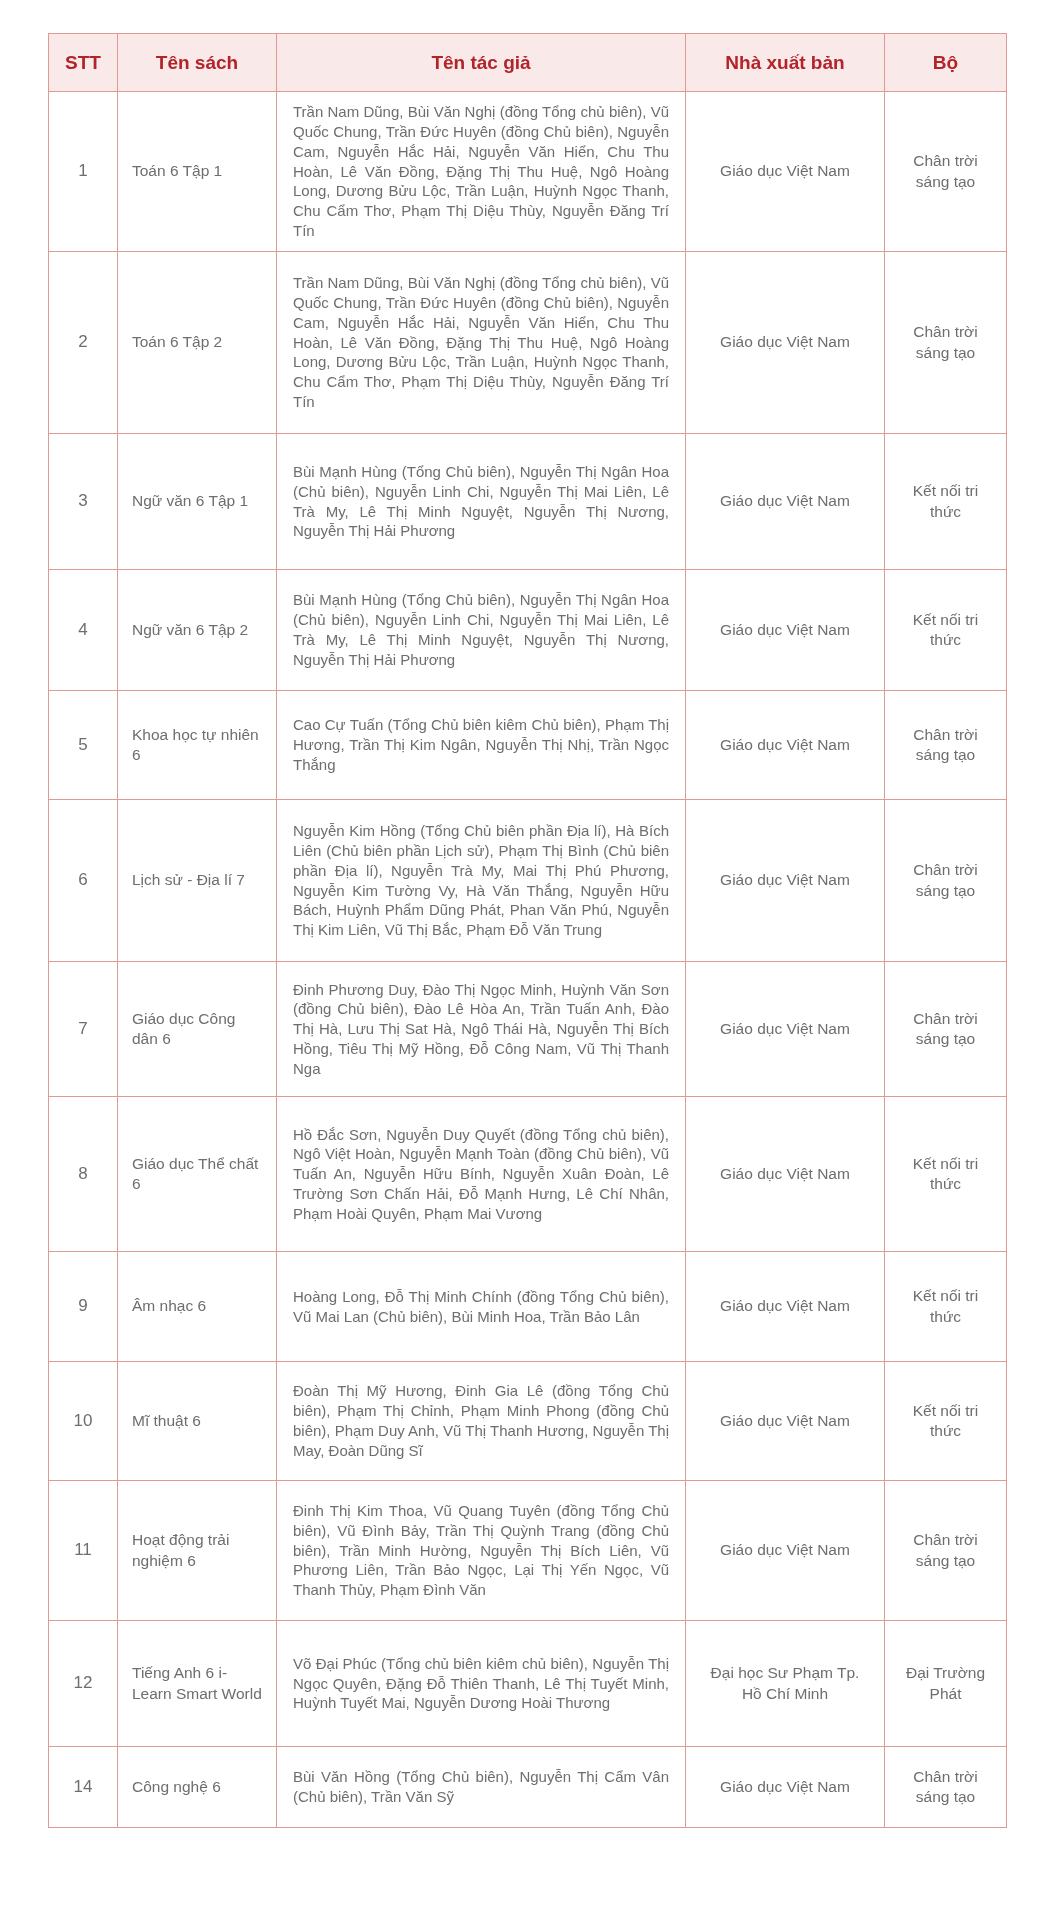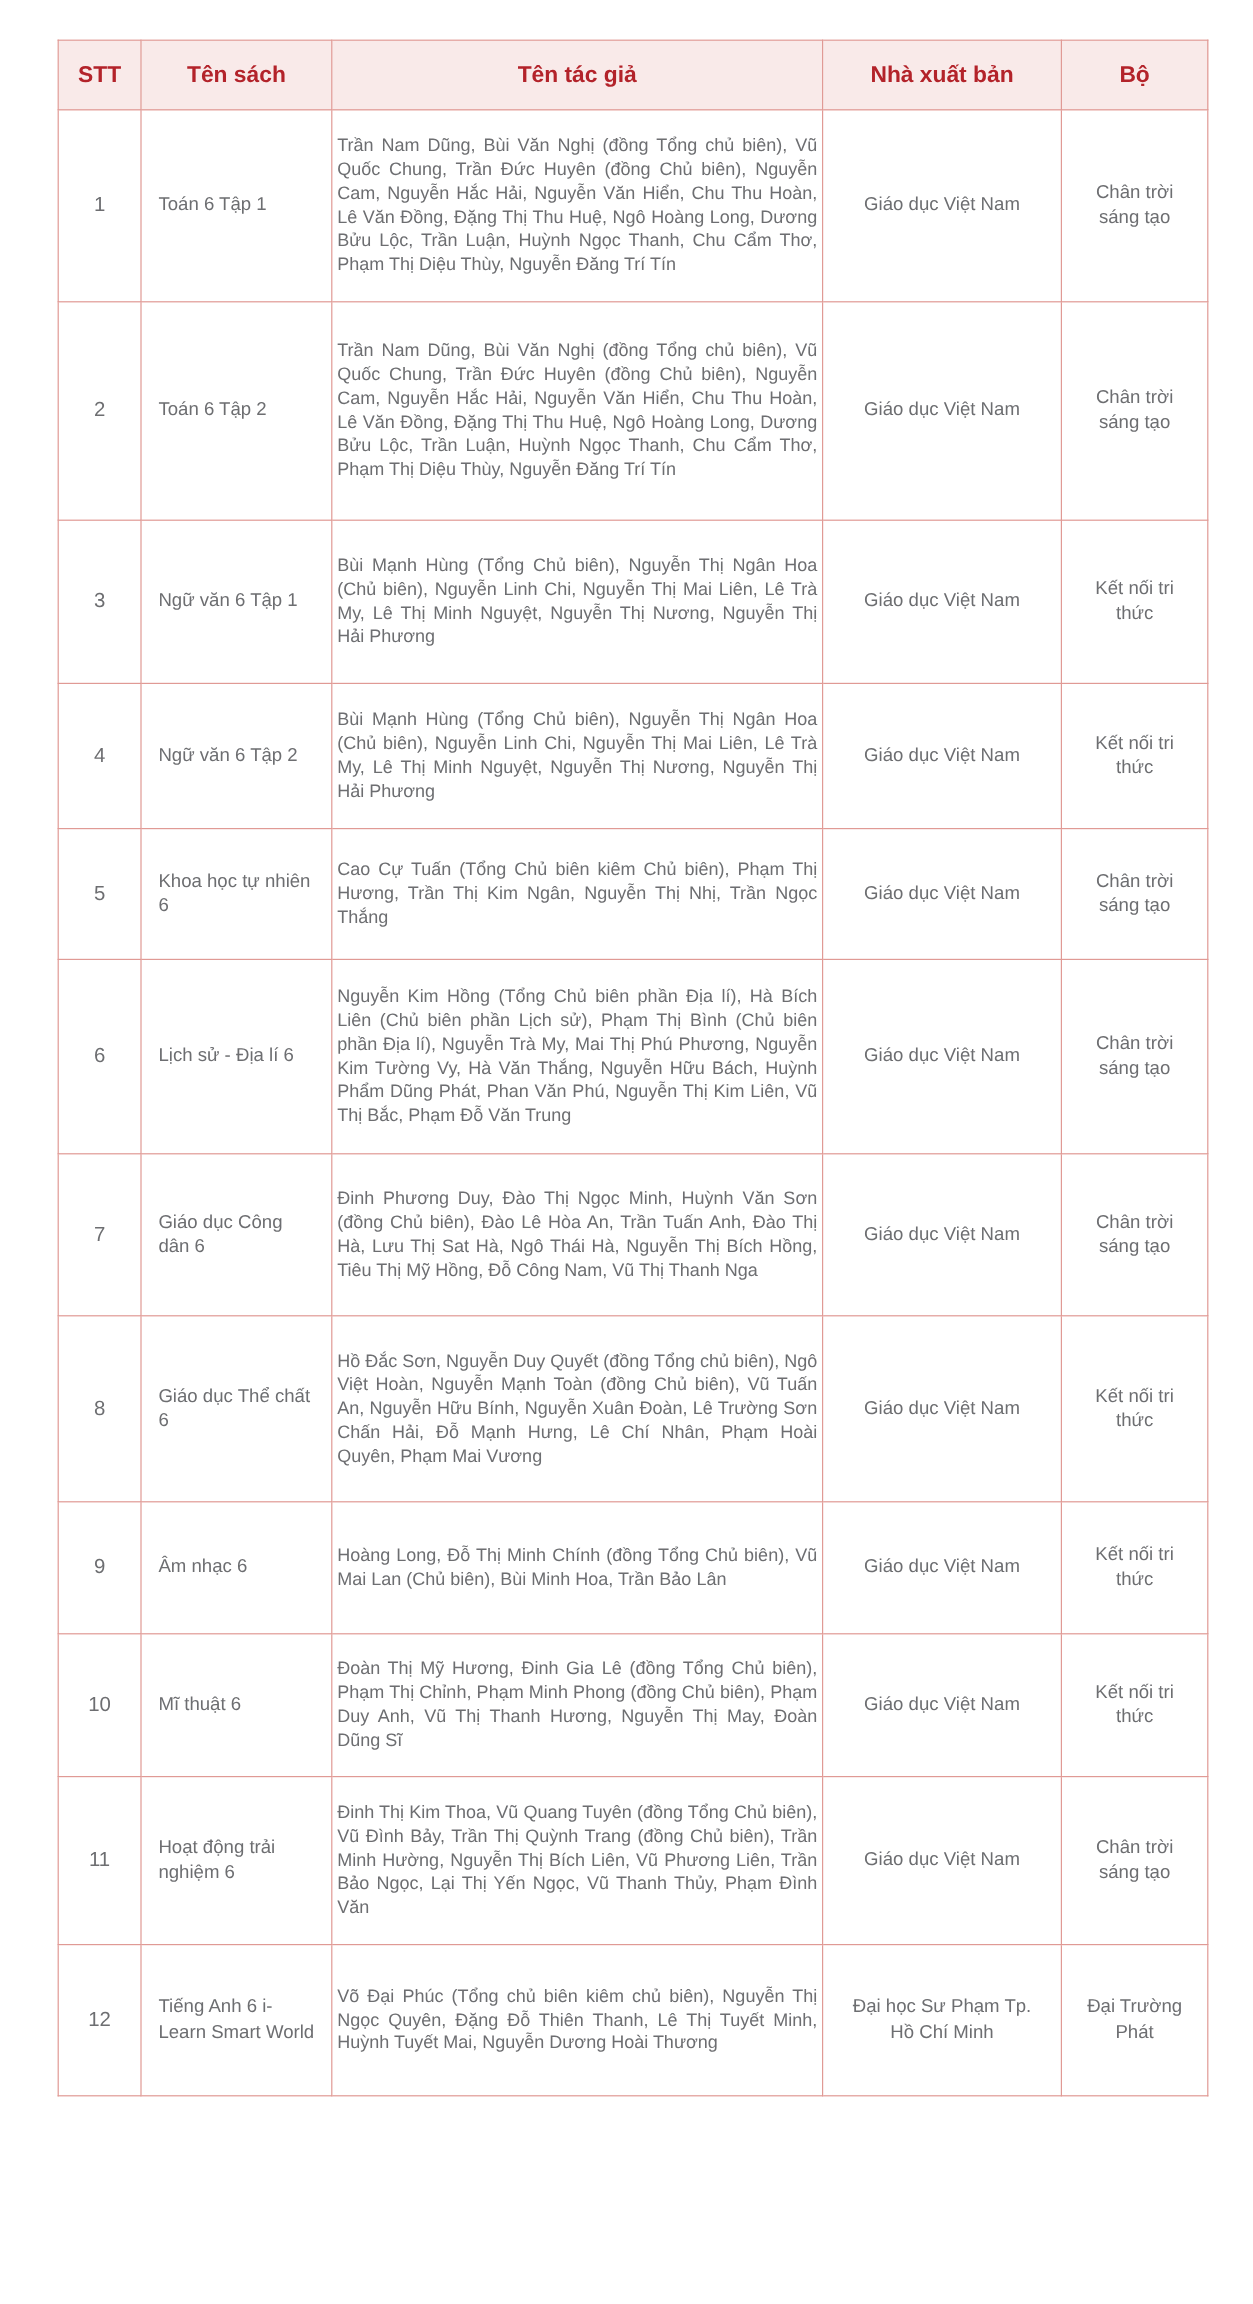--- a/index.html
+++ b/index.html
@@ -47,21 +47,21 @@
   td.c-stt {
     text-align: center;
     font-size: 17px;
     padding: 4px 2px;
   }
   td.c-name {
     padding: 6px 14px;
   }
   td.c-authors {
     text-align: justify;
-    padding: 10px 4px;
+    padding: 10px 16px;
     font-size: 15px;
   }
   td.c-pub, td.c-set {
     text-align: center;
     padding: 6px 18px;
   }
 </style>
 </head>
 <body>
 
@@ -114,21 +114,21 @@
   </tr>
         <tr style="height: 109px;">
     <td class="c-stt">5</td>
     <td class="c-name">Khoa học tự nhiên 6</td>
     <td class="c-authors">Cao Cự Tuấn (Tổng Chủ biên kiêm Chủ biên), Phạm Thị Hương, Trần Thị Kim Ngân, Nguyễn Thị Nhị, Trần Ngọc Thắng</td>
     <td class="c-pub">Giáo dục Việt Nam</td>
     <td class="c-set">Chân trời sáng tạo</td>
   </tr>
         <tr style="height: 162px;">
     <td class="c-stt">6</td>
-    <td class="c-name">Lịch sử - Địa lí 6</td>
+    <td class="c-name">Lịch sử - Địa lí 7</td>
     <td class="c-authors">Nguyễn Kim Hồng (Tổng Chủ biên phần Địa lí), Hà Bích Liên (Chủ biên phần Lịch sử), Phạm Thị Bình (Chủ biên phần Địa lí), Nguyễn Trà My, Mai Thị Phú Phương, Nguyễn Kim Tường Vy, Hà Văn Thắng, Nguyễn Hữu Bách, Huỳnh Phẩm Dũng Phát, Phan Văn Phú, Nguyễn Thị Kim Liên, Vũ Thị Bắc, Phạm Đỗ Văn Trung</td>
     <td class="c-pub">Giáo dục Việt Nam</td>
     <td class="c-set">Chân trời sáng tạo</td>
   </tr>
         <tr style="height: 135px;">
     <td class="c-stt">7</td>
     <td class="c-name">Giáo dục Công dân 6</td>
     <td class="c-authors">Đinh Phương Duy, Đào Thị Ngọc Minh, Huỳnh Văn Sơn (đồng Chủ biên), Đào Lê Hòa An, Trần Tuấn Anh, Đào Thị Hà, Lưu Thị Sat Hà, Ngô Thái Hà, Nguyễn Thị Bích Hồng, Tiêu Thị Mỹ Hồng, Đỗ Công Nam, Vũ Thị Thanh Nga</td>
     <td class="c-pub">Giáo dục Việt Nam</td>
     <td class="c-set">Chân trời sáng tạo</td>
@@ -161,15 +161,22 @@
     <td class="c-pub">Giáo dục Việt Nam</td>
     <td class="c-set">Chân trời sáng tạo</td>
   </tr>
         <tr style="height: 126px;">
     <td class="c-stt">12</td>
     <td class="c-name">Tiếng Anh 6 i-Learn Smart World</td>
     <td class="c-authors">Võ Đại Phúc (Tổng chủ biên kiêm chủ biên), Nguyễn Thị Ngọc Quyên, Đặng Đỗ Thiên Thanh, Lê Thị Tuyết Minh, Huỳnh Tuyết Mai, Nguyễn Dương Hoài Thương</td>
     <td class="c-pub">Đại học Sư Phạm Tp. Hồ Chí Minh</td>
     <td class="c-set">Đại Trường Phát</td>
   </tr>
+        <tr style="height: 81px;">
+    <td class="c-stt">14</td>
+    <td class="c-name">Công nghệ 6</td>
+    <td class="c-authors">Bùi Văn Hồng (Tổng Chủ biên), Nguyễn Thị Cẩm Vân (Chủ biên), Trần Văn Sỹ</td>
+    <td class="c-pub">Giáo dục Việt Nam</td>
+    <td class="c-set">Chân trời sáng tạo</td>
+  </tr>
       </tbody>
   </table>
 </div>
 
 </body></html>

